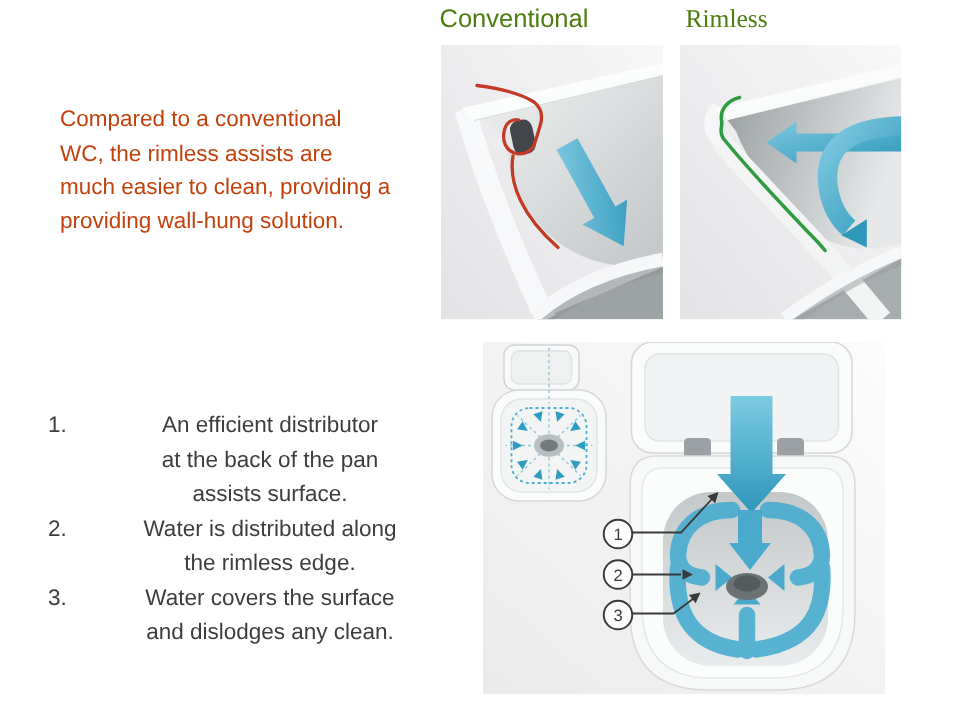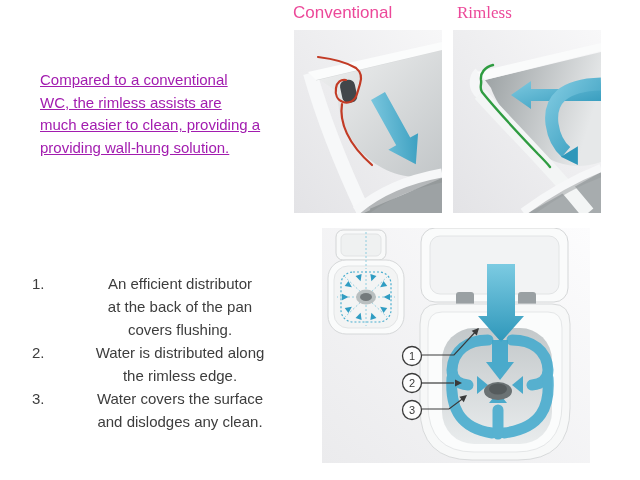--- a/index.html
+++ b/index.html
@@ -1,23 +1,23 @@
 <!DOCTYPE html>
 <html><head>
 <meta charset="utf-8">
 <style>
   html,body{margin:0;padding:0;background:#ffffff;}
   .canvas{
     position:relative;width:640px;height:480px;background:#ffffff;overflow:hidden;
     font-family:"Liberation Sans","DejaVu Sans",sans-serif;color:#3d3d3d;
   }
-  .hdr{position:absolute;top:3px;font-size:17px;color:#ec4899;}
+  .hdr{position:absolute;top:3px;font-size:17px;color:#4d7c0f;}
   .hdr.conv{left:293px;}
   .hdr.rim{left:457px;font-family:Liberation Serif, serif;}
-  .intro{position:absolute;left:40px;top:69px;font-size:15px;line-height:22.5px;color:#a21caf;text-decoration:underline;}
+  .intro{position:absolute;left:40px;top:69px;font-size:15px;line-height:22.5px;color:#c2410c;}
   .panel{position:absolute;overflow:hidden;}
   .panel.conv{left:294px;top:30px;width:148px;height:183px;}
   .panel.rim{left:453px;top:30px;width:148px;height:183px;}
   .panel.flush{left:322px;top:228px;width:268px;height:235px;}
   .steps{position:absolute;left:32px;top:272px;width:260px;font-size:15px;line-height:23px;}
   .step{position:absolute;left:0;}
   .step .step-num{position:absolute;left:0;top:0;}
   .step .step-lines{margin-left:48px;width:200px;text-align:center;}
   .s1{top:0;}
   .s2{top:69px;}
@@ -123,21 +123,21 @@
       </g>
     </svg>
   </div>
 
   <div class="steps">
     <div class="step s1">
       <span class="step-num">1.</span>
       <div class="step-lines">
         <div>An efficient distributor</div>
         <div>at the back of the pan</div>
-        <div>covers flushing.</div>
+        <div>assists surface.</div>
       </div>
     </div>
     <div class="step s2">
       <span class="step-num">2.</span>
       <div class="step-lines">
         <div>Water is distributed along</div>
         <div>the rimless edge.</div>
       </div>
     </div>
     <div class="step s3">

